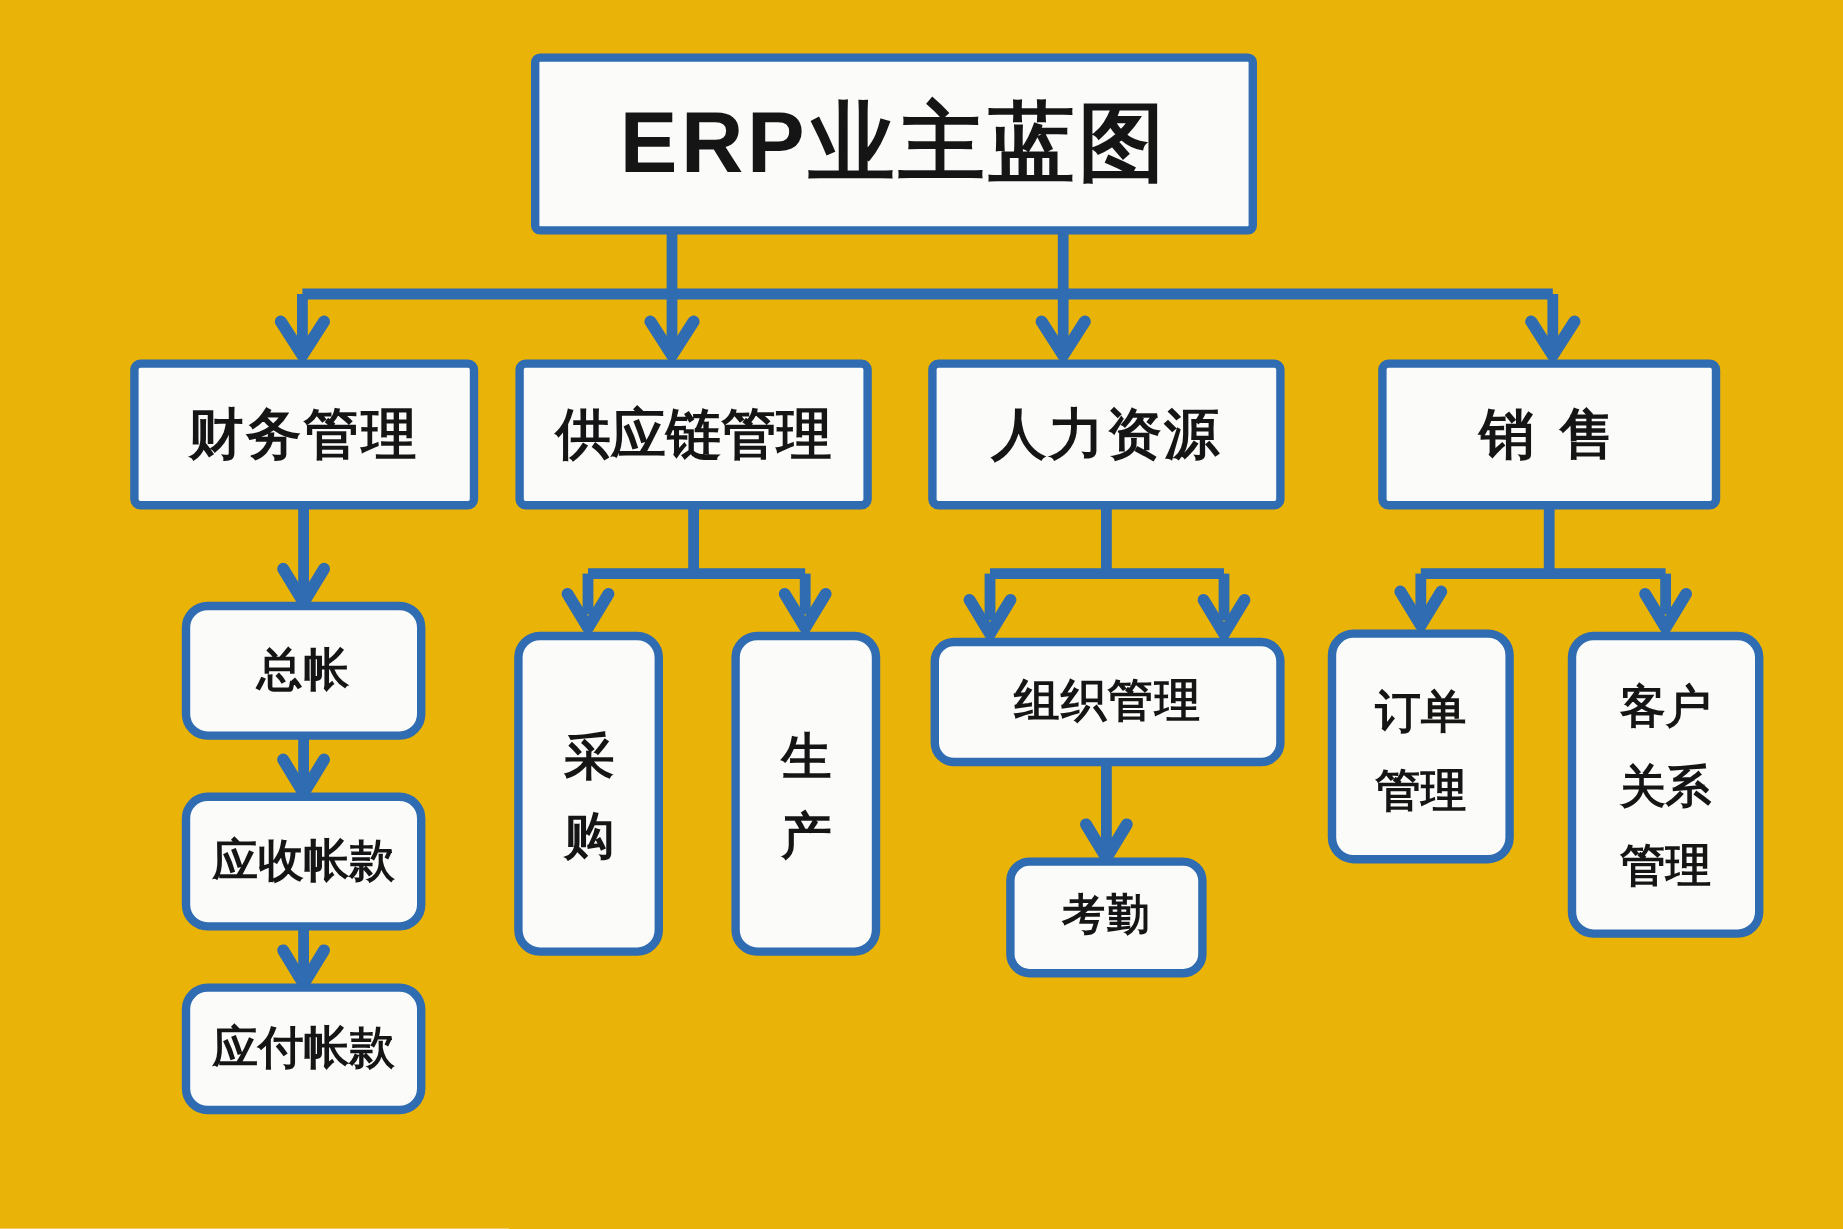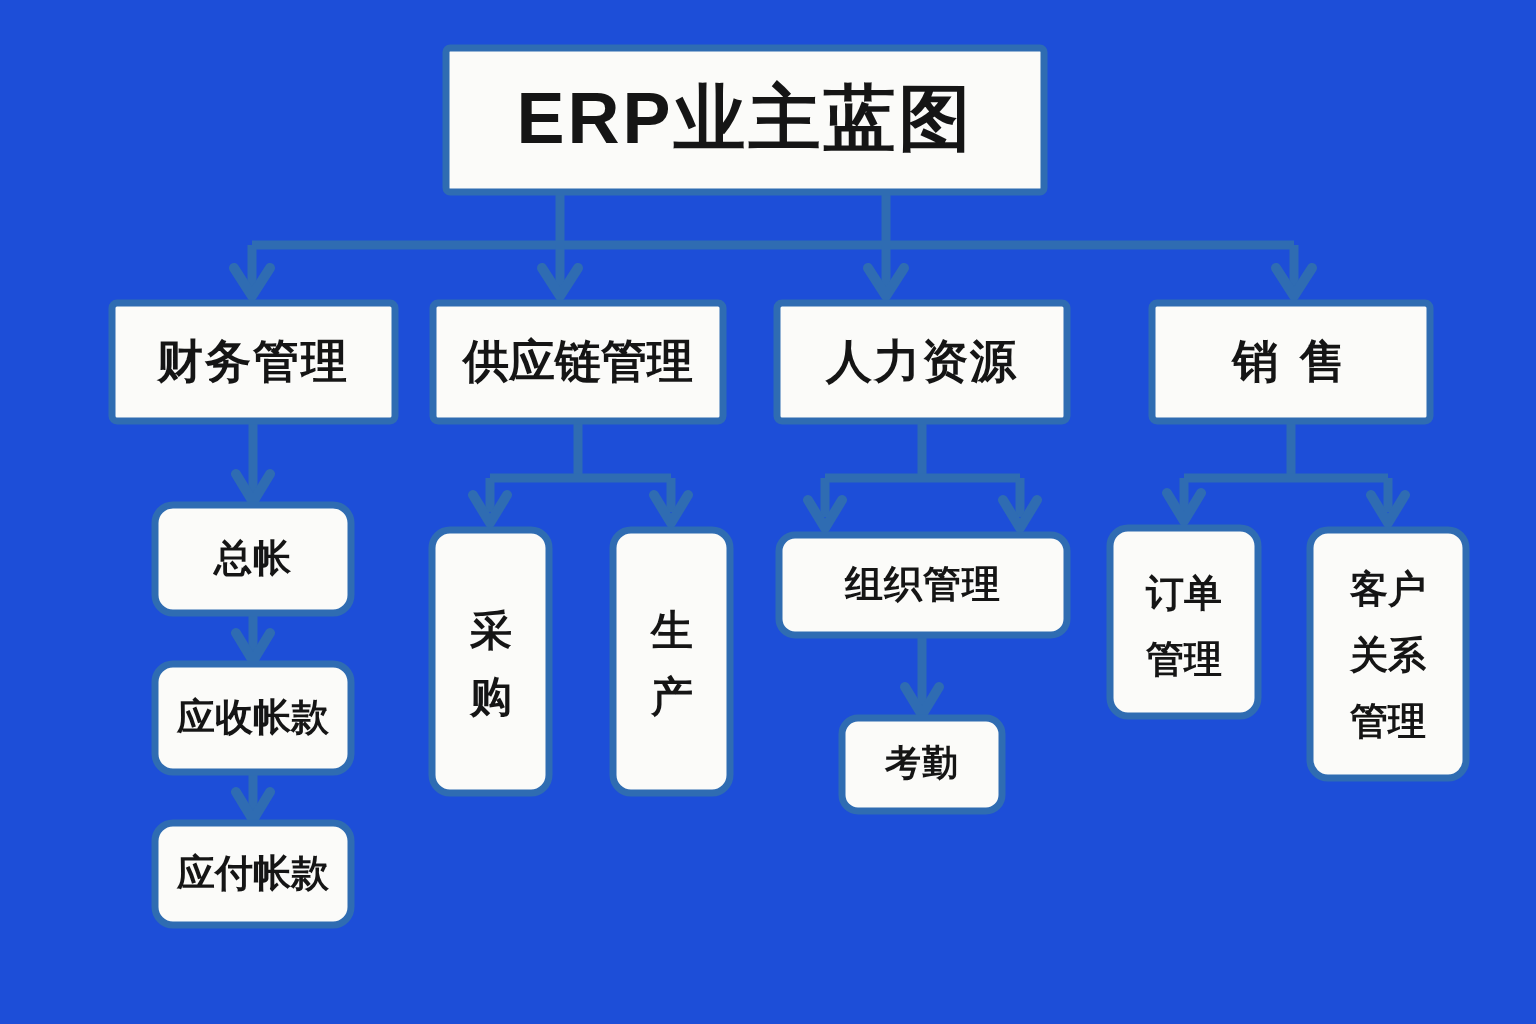--- a/index.html
+++ b/index.html
@@ -10,21 +10,21 @@
   body {
     width: 1536px;
     height: 1024px;
     overflow: hidden;
     font-family: "Liberation Sans", "DejaVu Sans", sans-serif;
   }
   #diagram-root {
     position: relative;
     width: 1536px;
     height: 1024px;
-    background: #1d4ed8;
+    background: #eab308;
   }
   svg.canvas {
     position: absolute;
     left: 0;
     top: 0;
     width: 1536px;
     height: 1024px;
     display: block;
   }
   .node-box {

